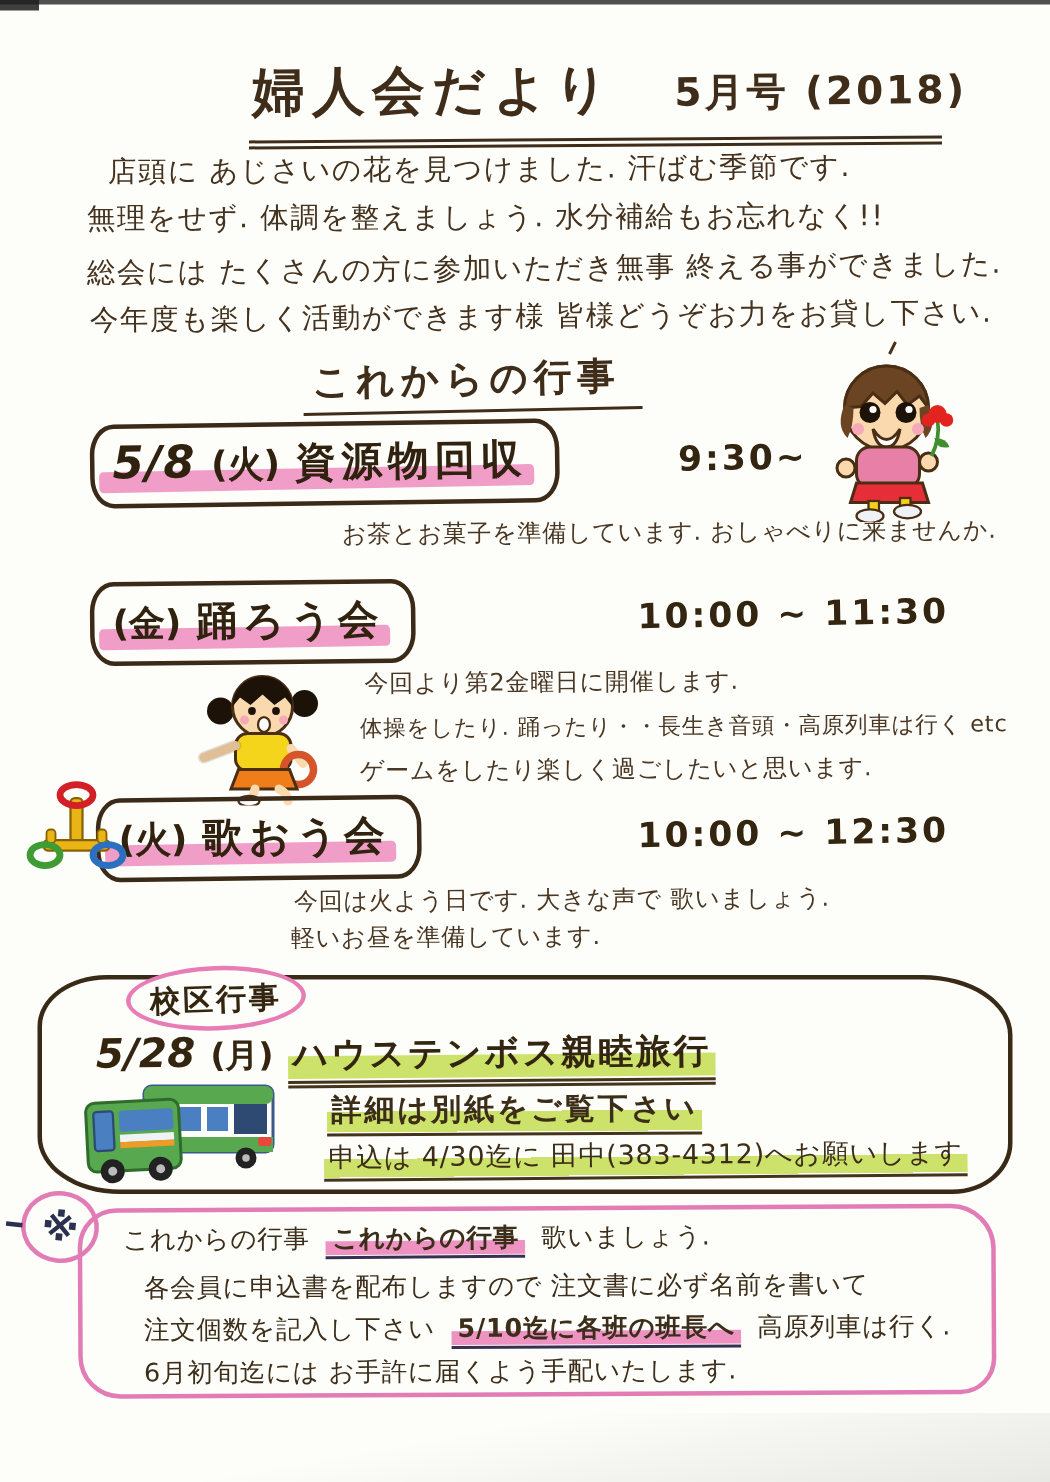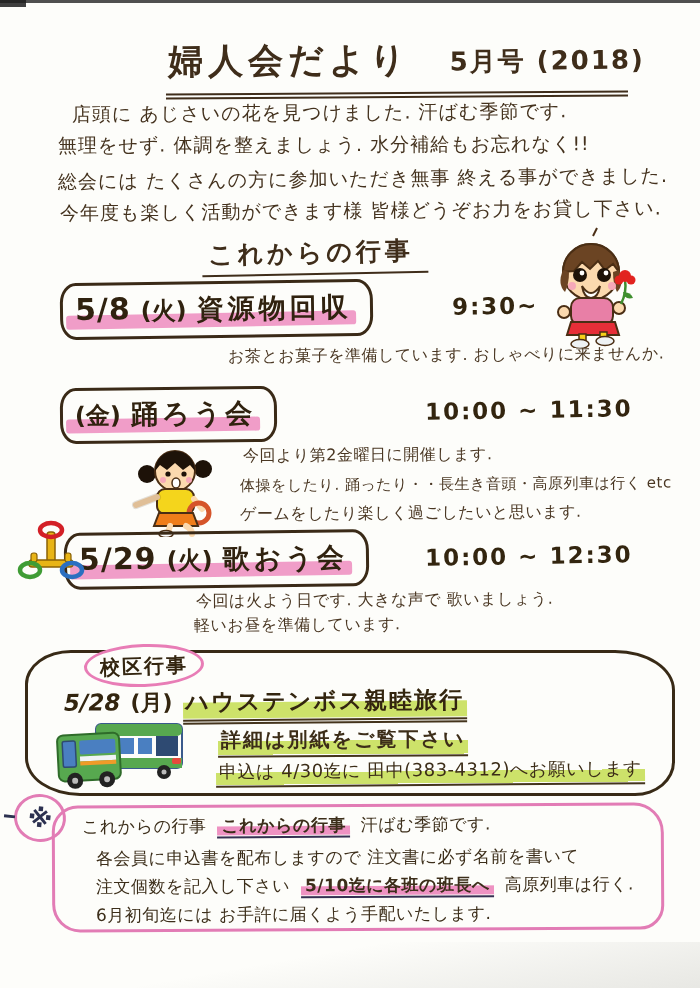--- a/index.html
+++ b/index.html
@@ -28,34 +28,34 @@
   
   .events-heading { left:202px; top:236px; font-size:25px; font-weight:600; letter-spacing:4px;
     border-bottom:2.5px solid #3f2d1a; padding:0 14px 4px 6px; transform:rotate(-1.2deg); color:#3f2d1a; }
 
   
   .event-frame { position:absolute; border:3px solid #3a2a17; border-radius:16px/20px;
     padding:6px 18px 8px 12px; background:transparent; }
   .event-strip { position:absolute; left:3px; right:14px; bottom:8px; height:14px;
     background:#ee92c2; opacity:.9; border-radius:3px; transform:rotate(-0.3deg); }
   .event-text { position:relative; display:flex; align-items:baseline; gap:10px; }
-  .edate { font-size:30px; font-weight:700; letter-spacing:1px; color:#30220f; }
+  .edate { font-size:30px; font-weight:700; font-style:italic; letter-spacing:1px; color:#30220f; }
   .eweek { font-size:24px; font-weight:600; color:#30220f; }
   .ename { font-size:27px; font-weight:700; letter-spacing:4px; color:#30220f; }
   .etime { font-size:23px; font-weight:600; letter-spacing:2px; color:#33250f; transform:rotate(-1deg); }
   .note { font-size:16px; color:#4a3723; letter-spacing:0.5px; transform:rotate(-0.4deg); }
 
   
   .district-box { left:25px; top:650px; width:650px; height:146px;
     border:3px solid #382a16; border-radius:46px 60px 40px 55px / 34px 40px 34px 38px; }
   .district-label { left:84px; top:644px; border:3.5px solid #e87db6; border-radius:50%;
     padding:6px 13px 4px; font-size:20px; font-weight:700; letter-spacing:2px; color:#33250f;
     background:#fdfdfa; transform:rotate(-2deg); z-index:3; }
   .district-line1 { left:64px; top:686px; display:flex; align-items:baseline; gap:10px; transform:rotate(-0.5deg); }
-  .ddate { font-size:23px; font-weight:700; font-style:italic; color:#33250f; }
+  .ddate { font-size:27px; font-weight:700; font-style:italic; color:#33250f; }
   .dweek { font-size:22px; font-weight:600; color:#33250f; }
   .dname { font-size:23px; font-weight:700; letter-spacing:2px; color:#33250f; }
   .district-detail { left:218px; top:726px; font-size:20px; font-weight:600; letter-spacing:2px; color:#3c2d18; transform:rotate(-0.3deg); }
   .district-apply { left:216px; top:758px; font-size:18px; letter-spacing:0.5px; color:#3c2d18; transform:rotate(-0.5deg); }
 
   
   .notice-box { left:52px; top:804px; width:612px; height:127px;
     border:3px solid #e27cb5; border-radius:26px 30px 24px 28px; transform:rotate(-0.3deg); }
   .kome-circle { left:14px; top:794px; width:52px; height:48px; border:3px solid #e27cb5; border-radius:50%;
     display:flex; align-items:center; justify-content:center; font-size:25px; font-weight:700;
@@ -159,21 +159,20 @@
     <circle cx="79" cy="72" r="10" fill="none" stroke="#d5542a" stroke-width="5"></circle>
     <path d="M39,72 h34 l5,13 h-44 z" fill="#ef7d1a" stroke="#4a2e14" stroke-width="2"></path>
     <path d="M50,85 l-2,7" stroke="#fbd9ae" stroke-width="6" stroke-linecap="round"></path>
     <ellipse cx="46" cy="93" rx="7" ry="3.5" fill="#fff" stroke="#4a2e14" stroke-width="1.5"></ellipse>
     <path d="M66,85 q6,3 6,8" stroke="#fbd9ae" stroke-width="6" stroke-linecap="round" fill="none"></path>
   </svg>
 
   <div class="event-frame" style="left:64px; top:531px; transform:rotate(-0.7deg);">
     <div class="event-strip"></div>
     <div class="event-text">
-      <span class="edate">5/29</span>
       <span class="eweek">(火)</span>
       <span class="ename">歌おう会</span>
     </div>
   </div>
   <div class="abs etime" style="left:425px; top:543px;">10:00 ~ 12:30</div>
   <div class="abs note" style="left:196px; top:590px;">今回は火よう日です. 大きな声で 歌いましょう.</div>
   <div class="abs note" style="left:194px; top:615px;">軽いお昼を準備しています.</div>
 
   <svg class="abs" style="left:16px; top:520px;" width="70" height="64" viewBox="0 0 70 64">
     <rect x="31" y="12" width="8" height="32" rx="3" fill="#e8b416" stroke="#8a6206" stroke-width="1.5"></rect>
@@ -221,21 +220,21 @@
   </svg>
 
   <div class="abs notice-box"></div>
   <div class="abs kome-circle">
     <span>※</span>
   </div>
 
   <div class="abs notice-line" style="left:82px; top:814px; transform:rotate(-0.4deg);">
     <span>これからの行事</span>
     <span class="hl-pink-ul">これからの行事</span>
-    <span>汗ばむ季節です.</span>
+    <span>歌いましょう.</span>
   </div>
   <div class="abs notice-line" style="left:96px; top:846px; transform:rotate(-0.3deg);">各会員に申込書を配布しますので 注文書に必ず名前を書いて</div>
   <div class="abs notice-line" style="left:96px; top:874px; transform:rotate(-0.3deg);">
     <span>注文個数を記入し下さい</span>
     <span class="hl-pink-ul">5/10迄に各班の班長へ</span>
     <span>高原列車は行く.</span>
   </div>
   <div class="abs notice-line" style="left:96px; top:903px; transform:rotate(-0.3deg);">6月初旬迄には お手許に届くよう手配いたします.</div>
 
   <div class="scan-shadow"></div>

